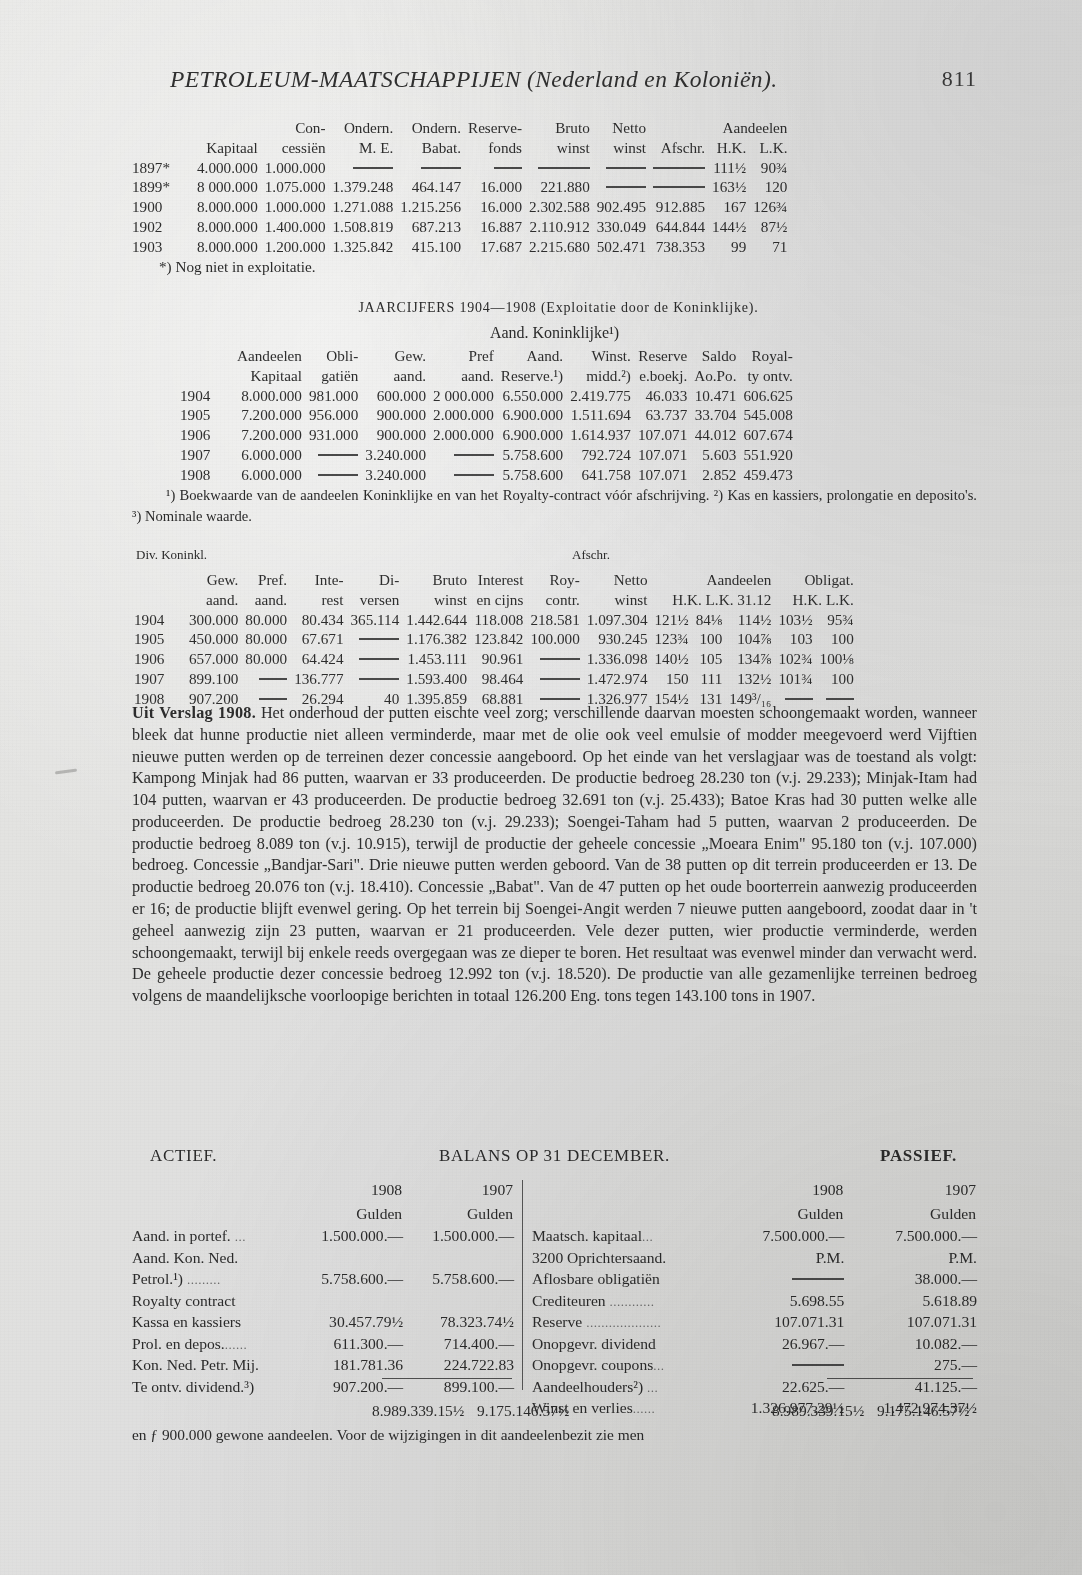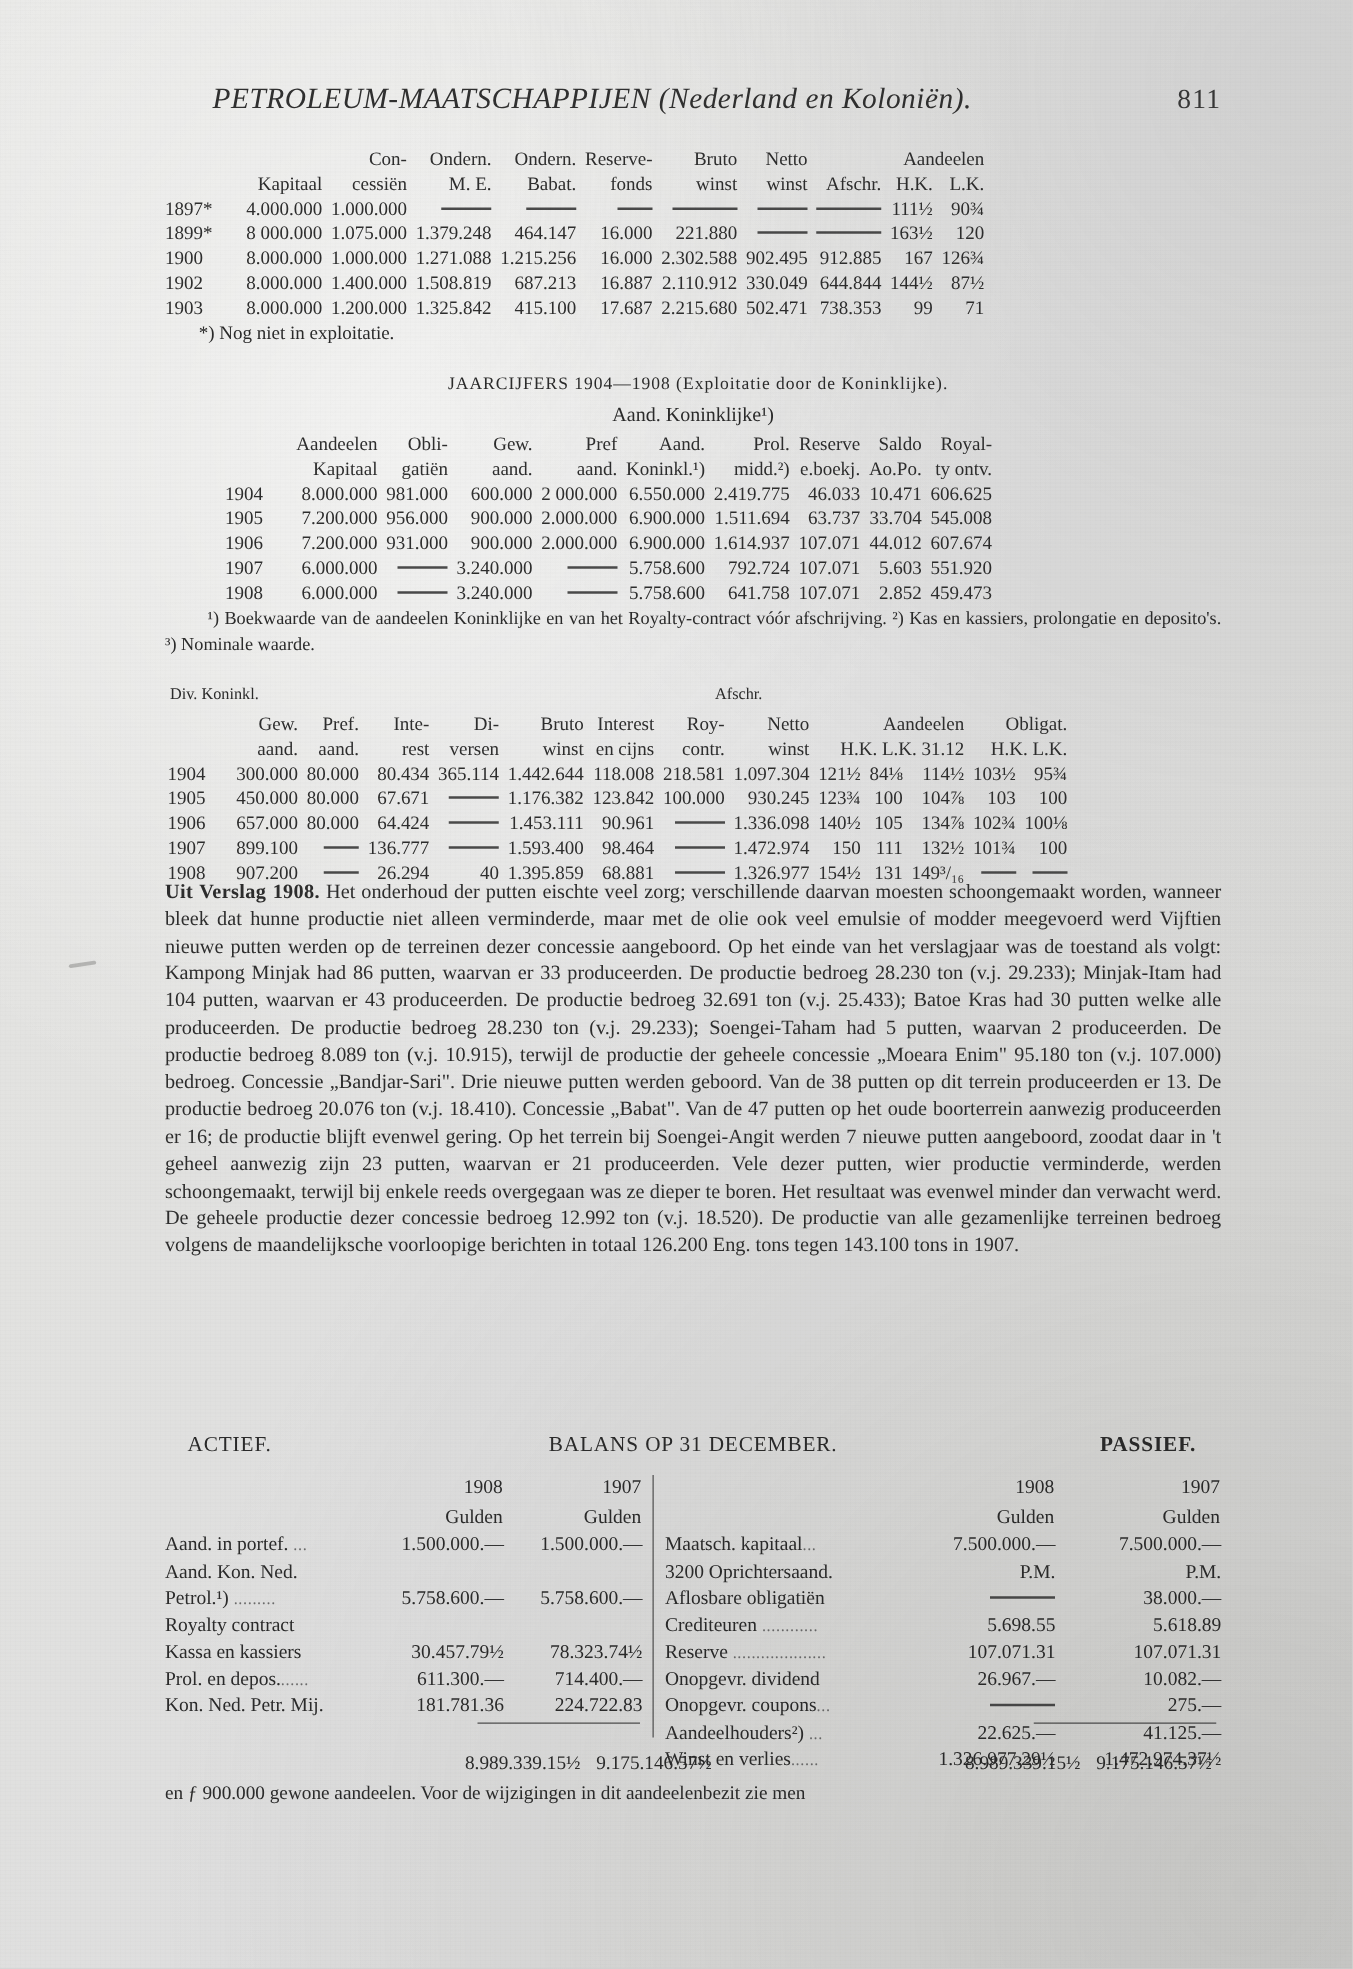--- a/index.html
+++ b/index.html
@@ -369,32 +369,32 @@
   <div class="tbl2-wrap">
     <table class="num tbl2">
       <thead>
         <tr>
           <th class="yr"></th>
           <th>Aandeelen</th>
           <th>Obli-</th>
           <th>Gew.</th>
           <th>Pref</th>
           <th>Aand.</th>
-          <th>Prol.</th>
+          <th>Winst.</th>
           <th>Reserve</th>
           <th>Saldo</th>
           <th>Royal-</th>
         </tr>
         <tr>
           <th class="yr"></th>
           <th>Kapitaal</th>
           <th>gatiën</th>
           <th>aand.</th>
           <th>aand.</th>
-          <th>Koninkl.¹)</th>
+          <th>Reserve.¹)</th>
           <th>midd.²)</th>
           <th>e.boekj.</th>
           <th>Ao.Po.</th>
           <th>ty ontv.</th>
         </tr>
       </thead>
       <tbody>
         <tr>
           <td class="yr">1904</td>
           <td>8.000.000</td>
@@ -639,20 +639,25 @@
           <tr>
             <td class="lab"><span>Prol. en depos.</span><span class="leader">......</span></td>
             <td class="v">611.300.—</td>
             <td class="v">714.400.—</td>
           </tr>
           <tr>
             <td class="lab"><span>Kon. Ned. Petr. Mij.</span></td>
             <td class="v">181.781.36</td>
             <td class="v">224.722.83</td>
           </tr>
+          <tr>
+            <td class="lab"><span>Te ontv. dividend.³)</span></td>
+            <td class="v">907.200.—</td>
+            <td class="v">899.100.—</td>
+          </tr>
         </tbody>
       </table>
     </div>
 
     <div class="balside right">
       <table class="bt">
         <thead>
           <tr>
             <th class="lab"></th>
             <th>1908</th>

